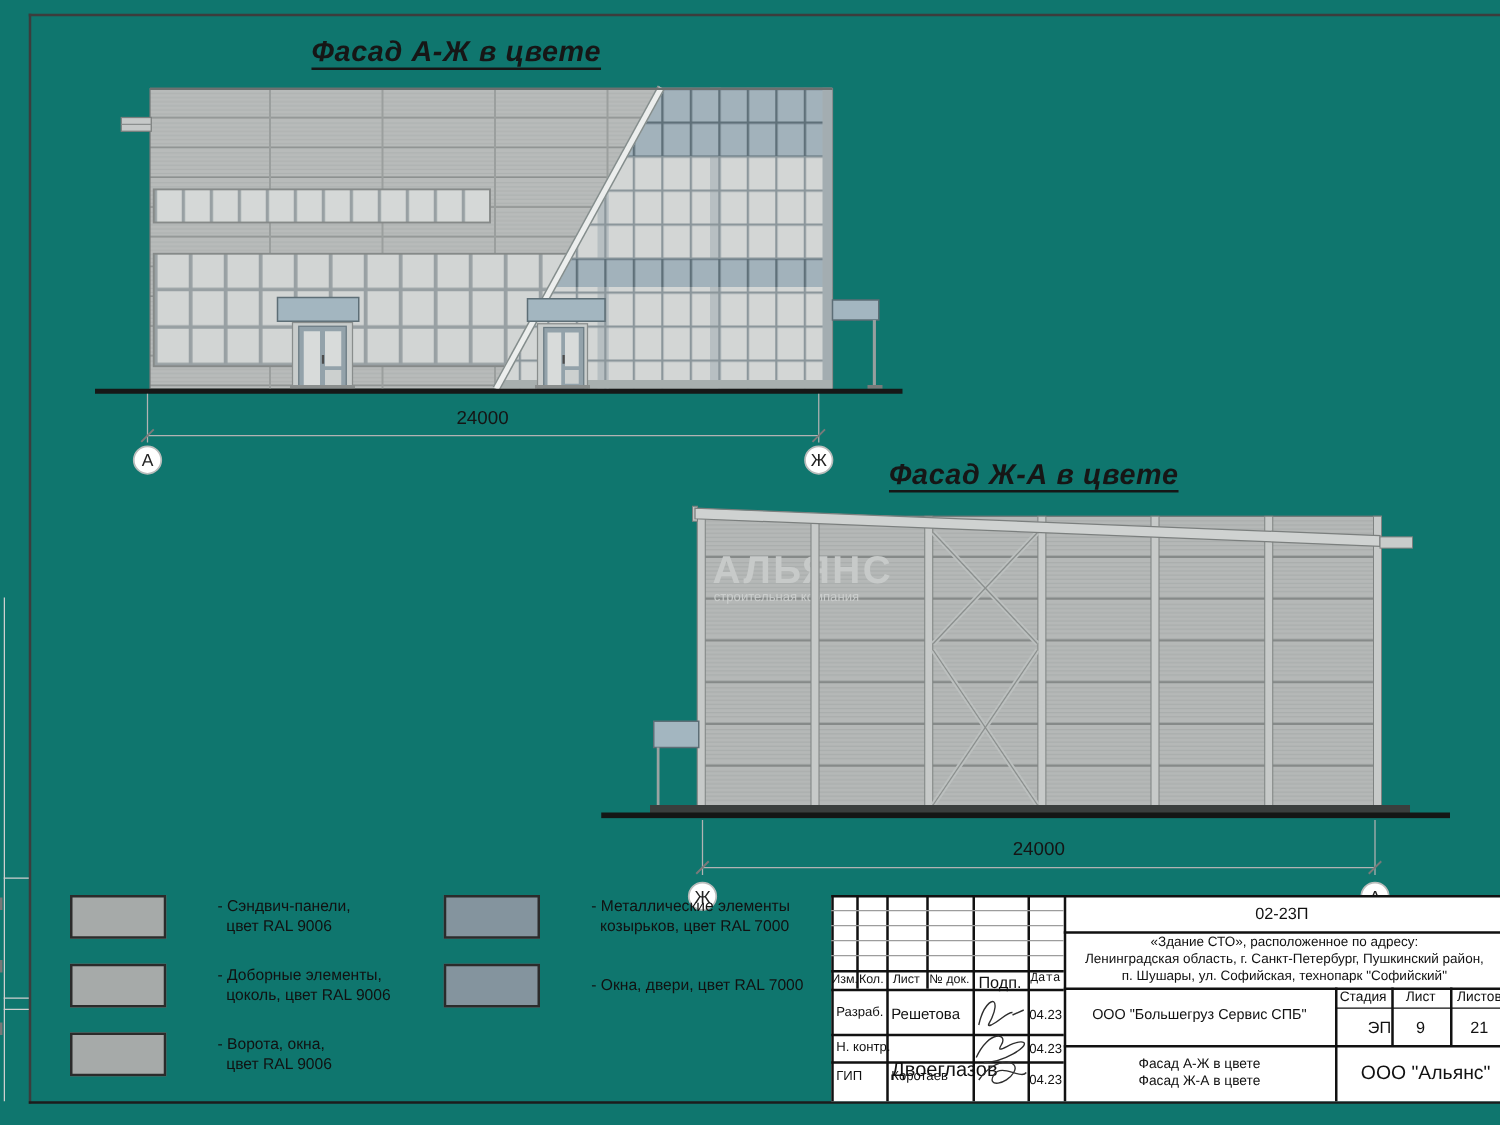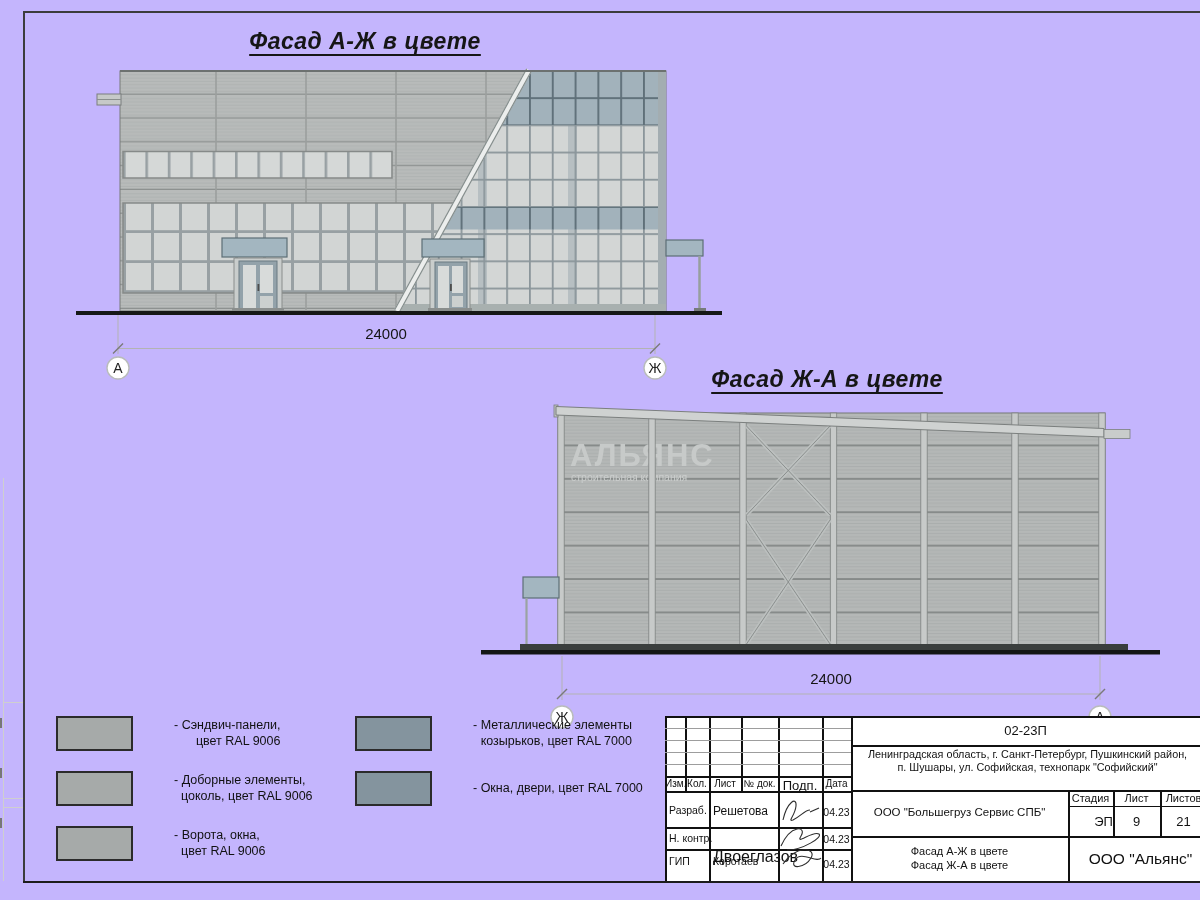--- a/index.html
+++ b/index.html
@@ -1,30 +1,30 @@
 <!DOCTYPE html>
 <html><head>
 <meta charset="utf-8">
 <style>
   html,body{margin:0;padding:0;background:#fff;}
-  .sheet{position:relative;width:1200px;height:900px;background:#c4b5fd;overflow:hidden;
+  .sheet{position:relative;width:1200px;height:900px;background:#0f766e;overflow:hidden;
          font-family:"Liberation Sans",sans-serif;color:#1a1a1a;}
   
   .frame-line{position:absolute;background:#3c3c3c;}
   .margin-line{position:absolute;background:#cfcfcf;}
   .margin-mark{position:absolute;background:#777;}
   
   .f-title{position:absolute;text-align:center;font-size:23px;font-weight:bold;font-style:italic;
            letter-spacing:.5px;text-decoration:underline;text-underline-offset:5px;
            text-decoration-thickness:2px;color:#161616;}
   
   .legend-item{position:absolute;display:flex;align-items:center;gap:28px;}
   .legend-swatch{width:73px;height:31px;border:2px solid #2b2b2b;flex:0 0 auto;}
   .legend-text{margin-left:13px;font-size:12.5px;line-height:15.5px;color:#111;}
-  .legend-text .l2{display:block;padding-left:7px;text-align:right;}
+  .legend-text .l2{display:block;padding-left:7px;}
   
   .tb{position:absolute;left:665px;top:716px;width:558px;height:165px;background:#fff;font-size:11px;}
   .tb .ln{position:absolute;background:#111;}
   .tb .thin{position:absolute;background:#9d9d9d;}
   .tb .cell{position:absolute;text-align:center;color:#111;}
   .tb .left-text{position:absolute;text-align:left;color:#111;}
   svg{position:absolute;}
   svg text{font-family:"Liberation Sans",sans-serif;}
 </style>
 </head>
@@ -271,21 +271,21 @@
     <div class="thin" style="left:0;top:36px;width:186px;height:1px;"></div>
     <div class="thin" style="left:0;top:48px;width:186px;height:1px;"></div>
 
     <div class="ln" style="left:0;top:60px;width:186px;height:1.5px;"></div>
     <div class="ln" style="left:0;top:75px;width:186px;height:2px;"></div>
     <div class="cell" style="left:0;top:62px;width:20px;font-size:10px;">Изм.</div>
     <div class="cell" style="left:20px;top:62px;width:24px;font-size:10px;">Кол.</div>
     <div class="cell" style="left:44px;top:62px;width:32px;font-size:10px;">Лист</div>
     <div class="cell" style="left:76px;top:62px;width:37px;font-size:10px;">№ док.</div>
     <div class="cell" style="left:113px;top:62px;width:44px;font-size:13px;">Подп.</div>
-    <div class="cell" style="left:157px;top:62px;width:29px;font-size:10px;">Дата</div>
+    <div class="cell" style="left:157px;top:62px;width:29px;font-size:10px;font-family:Liberation Mono, monospace;">Дата</div>
 
     <div class="ln" style="left:0;top:111px;width:186px;height:1.5px;"></div>
     <div class="ln" style="left:0;top:133px;width:186px;height:1.5px;"></div>
     <div class="left-text" style="left:4px;top:88px;width:40px;font-size:10.5px;">Разраб.</div>
     <div class="left-text" style="left:48px;top:88px;width:64px;font-size:12px;">Решетова</div>
     <div class="cell" style="left:157px;top:90px;width:29px;font-size:10.5px;">04.23</div>
     <div class="left-text" style="left:4px;top:116px;width:44px;font-size:10.5px;">Н. контр.</div>
     <div class="left-text" style="left:48px;top:132px;width:64px;font-size:16px;">Двоеглазов</div>
     <div class="cell" style="left:157px;top:117px;width:29px;font-size:10.5px;">04.23</div>
     <div class="left-text" style="left:4px;top:139px;width:52px;font-size:10.5px;">ГИП</div>
@@ -304,20 +304,21 @@
     <div class="ln" style="left:186px;top:29px;width:372px;height:1.5px;"></div>
     <div class="ln" style="left:186px;top:74px;width:372px;height:1.5px;"></div>
     <div class="ln" style="left:186px;top:120px;width:372px;height:1.5px;"></div>
     <div class="ln" style="left:403px;top:74px;width:2px;height:91px;"></div>
     <div class="ln" style="left:448px;top:74px;width:1.5px;height:46px;"></div>
     <div class="ln" style="left:495px;top:74px;width:1.5px;height:46px;"></div>
     <div class="ln" style="left:403px;top:90px;width:155px;height:1.2px;"></div>
 
     <div class="cell" style="left:186px;top:7px;width:349px;font-size:13px;">02-23П</div>
     <div class="cell" style="left:190px;top:31.5px;width:345px;font-size:10.8px;line-height:13.5px;">
+      <div>«Здание СТО», расположенное по адресу:</div>
       <div>Ленинградская область, г. Санкт-Петербург, Пушкинский район,</div>
       <div>п. Шушары, ул. Софийская, технопарк "Софийский"</div>
     </div>
     <div class="cell" style="left:188px;top:90px;width:213px;font-size:11.5px;">ООО "Большегруз Сервис СПБ"</div>
     <div class="cell" style="left:403px;top:76px;width:45px;font-size:11px;">Стадия</div>
     <div class="cell" style="left:448px;top:76px;width:47px;font-size:11px;">Лист</div>
     <div class="cell" style="left:495px;top:76px;width:47px;font-size:11px;">Листов</div>
     <div class="cell" style="left:416px;top:98px;width:45px;font-size:13px;">ЭП</div>
     <div class="cell" style="left:448px;top:98px;width:47px;font-size:13px;">9</div>
     <div class="cell" style="left:495px;top:98px;width:47px;font-size:13px;">21</div>

